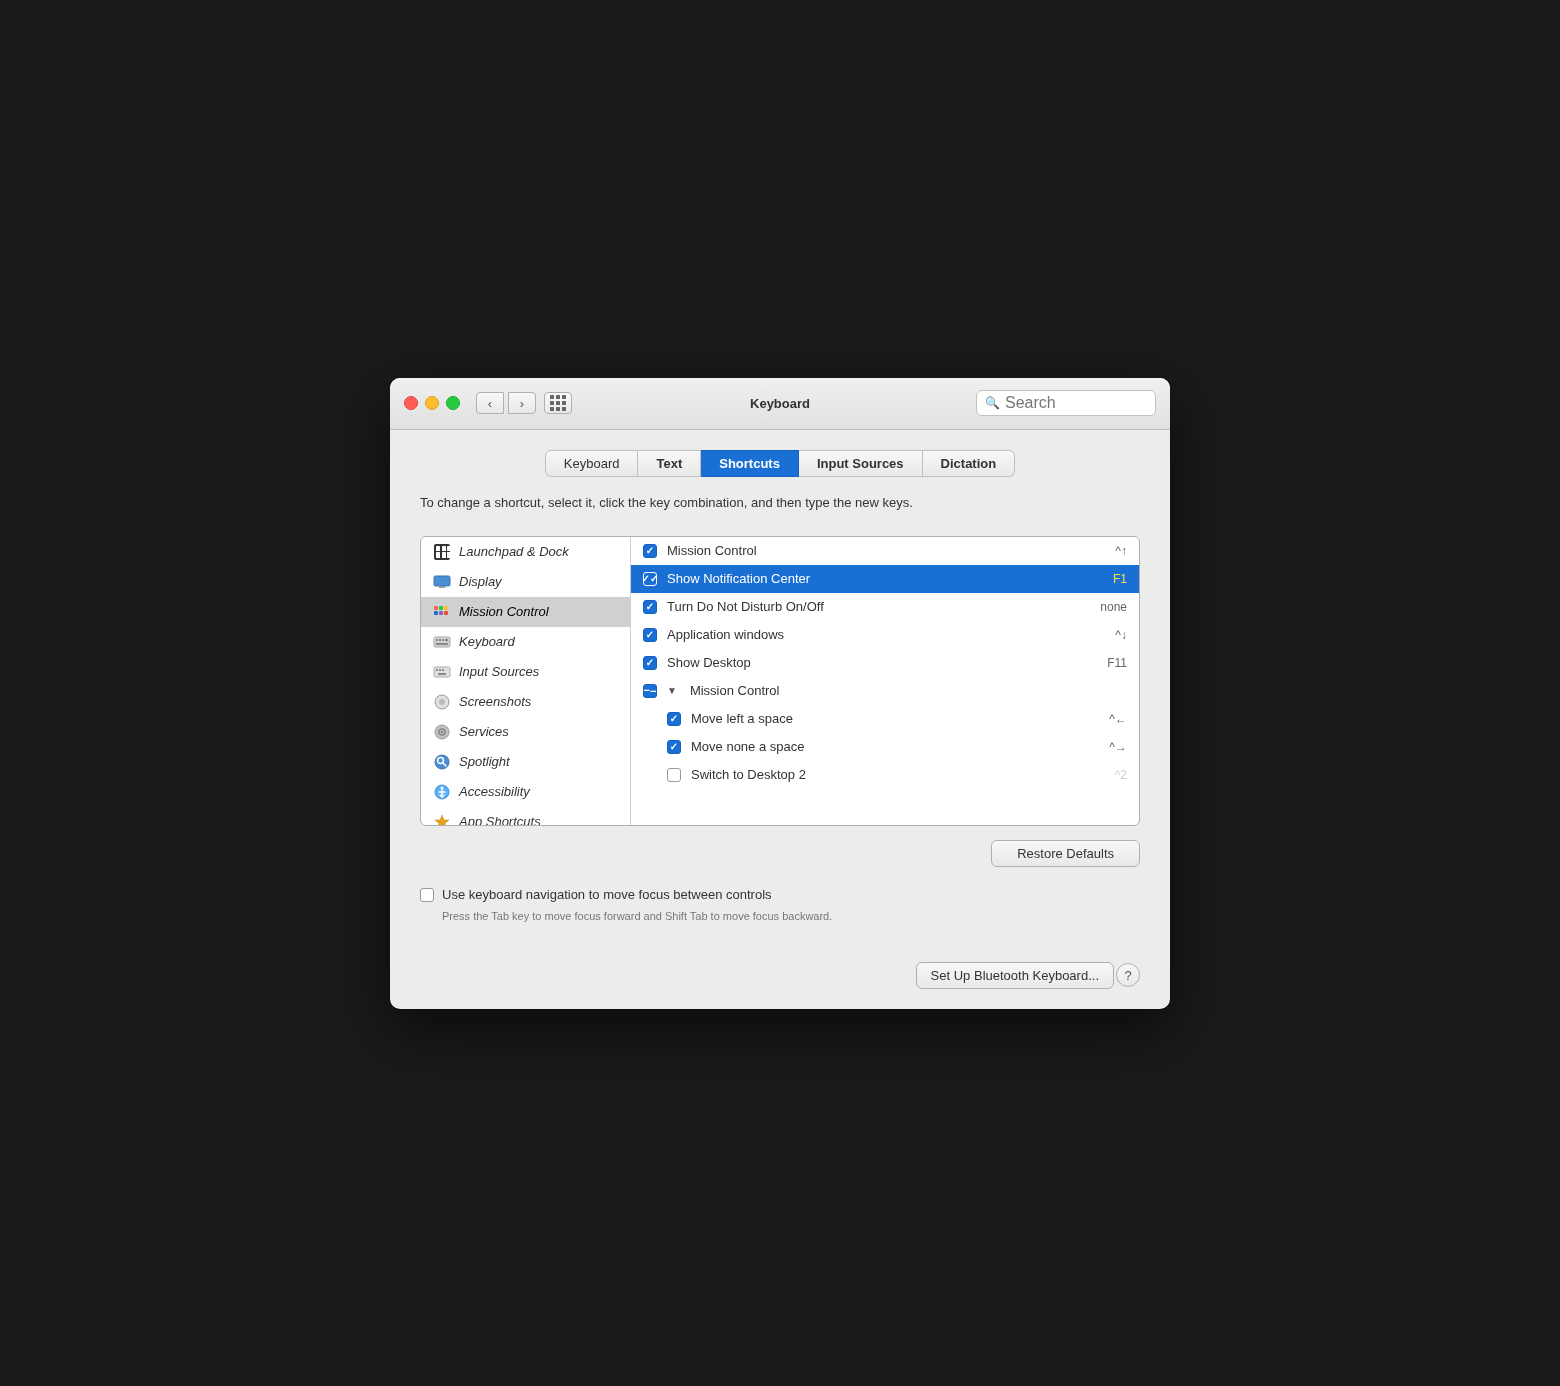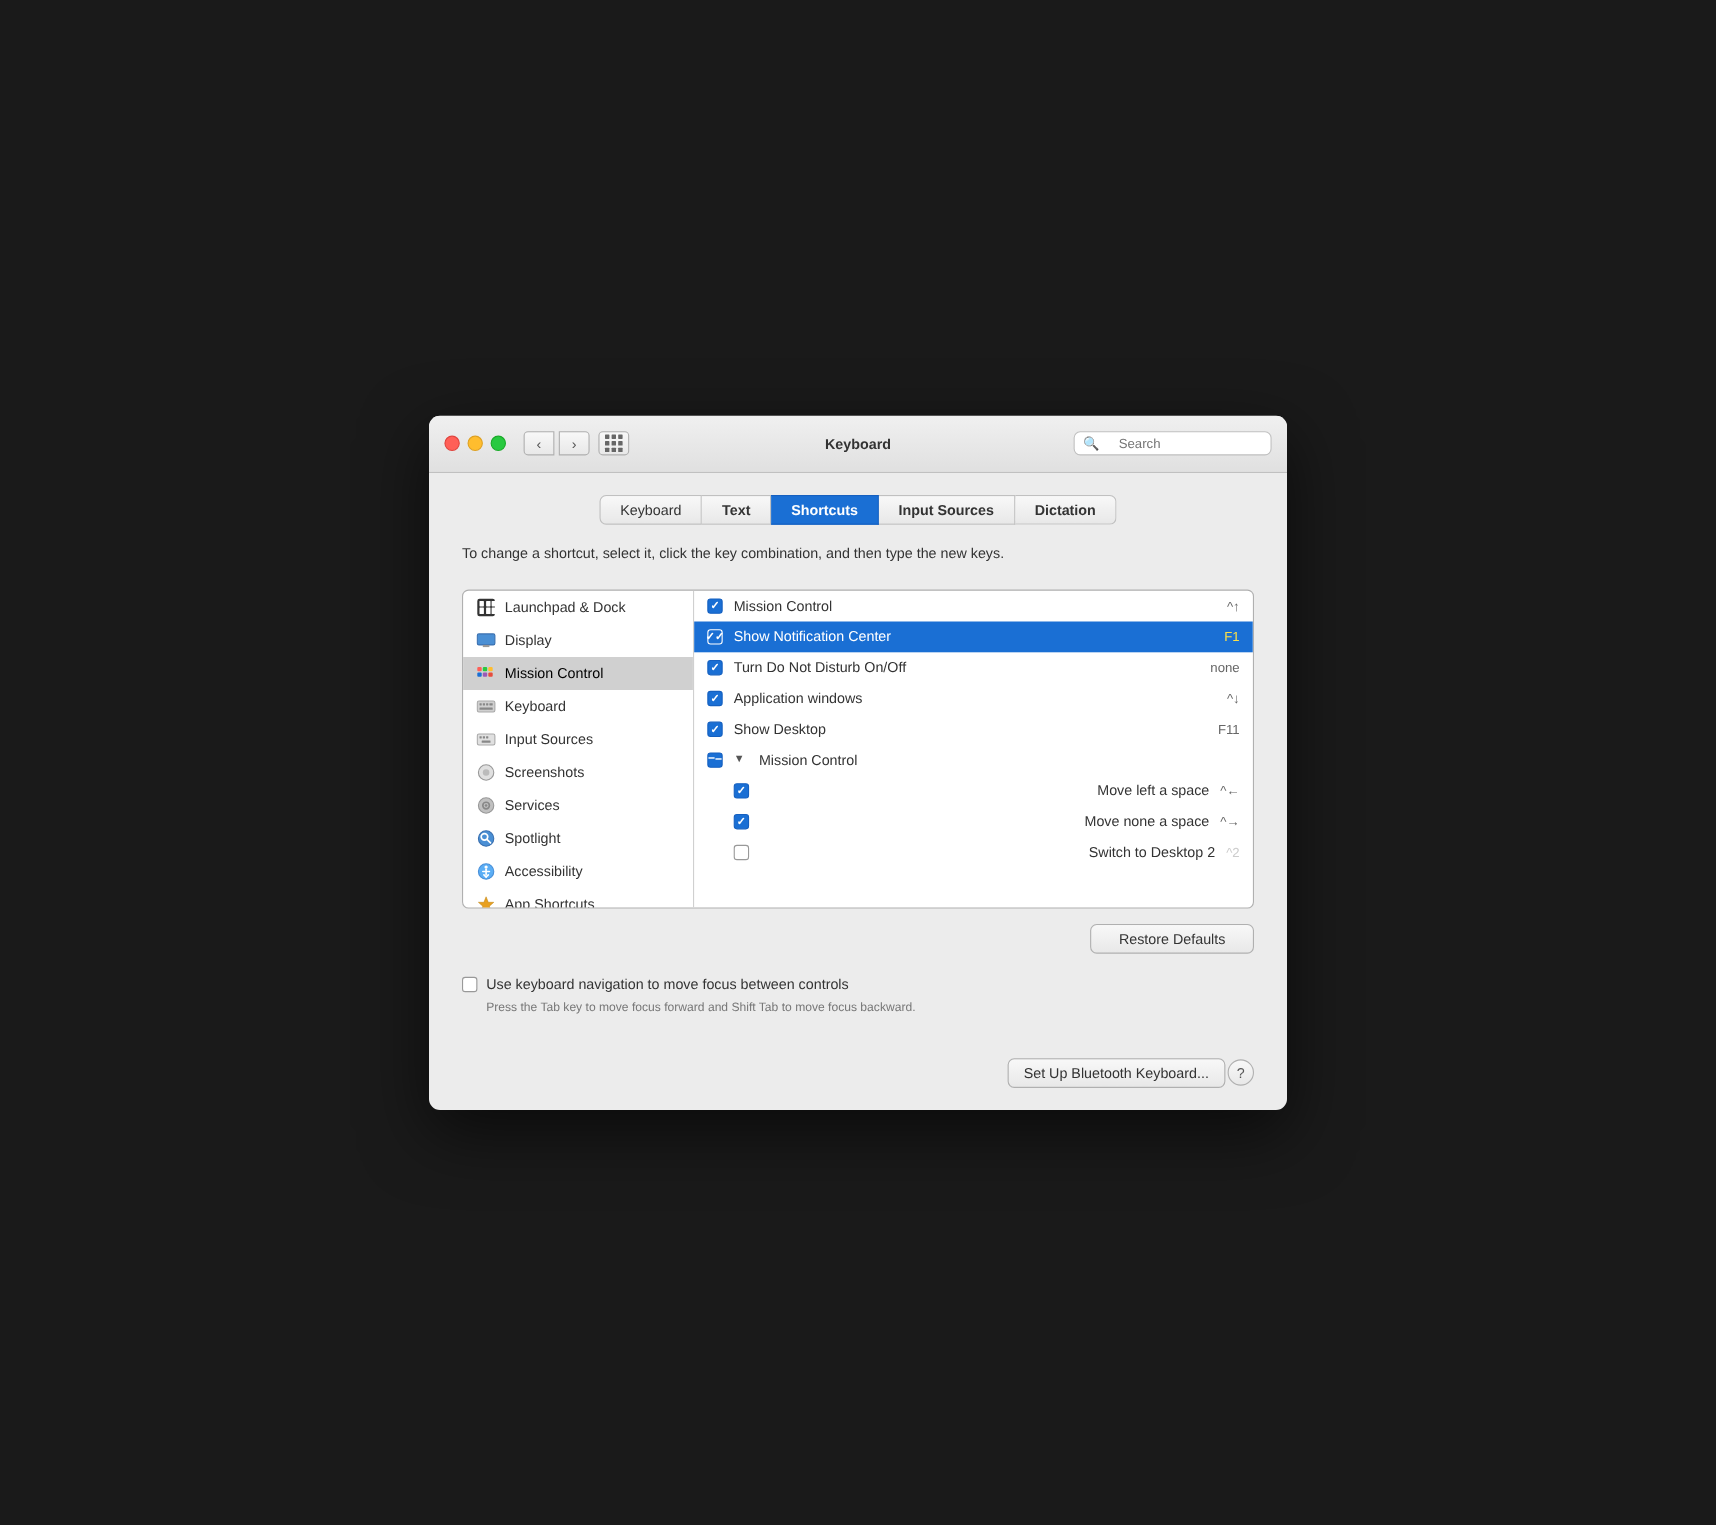--- a/index.html
+++ b/index.html
@@ -103,25 +103,24 @@
       width: 180px;
     }
     .search-icon-svg {
       color: #999;
       font-size: 12px;
       margin-right: 5px;
     }
     .search-input {
       border: none;
       outline: none;
-      font-size: 12px;
+      font-size: 16px;
       color: #999;
       background: transparent;
       width: 100%;
-      margin-left: 12px;
     }
     .content {
       padding: 20px 30px 24px;
     }
     .tabs {
       display: flex;
       justify-content: center;
       margin-bottom: 18px;
     }
     .tab {
@@ -162,20 +161,21 @@
       flex-shrink: 0;
     }
     .sidebar-item {
       display: flex;
       align-items: center;
       padding: 6px 12px;
       font-size: 13px;
       color: #333;
       cursor: pointer;
       gap: 8px;
+      font-style: italic;
     }
     .sidebar-item.active {
       background: #d0d0d0;
       color: #000;
     }
     .sidebar-icon {
       width: 18px;
       height: 18px;
       flex-shrink: 0;
       display: flex;
@@ -199,21 +199,20 @@
     .shortcut-row.selected {
       background: #1a6fd4;
       color: white;
     }
     .shortcut-row.selected .shortcut-key { color: #fde047; }
     .shortcut-row.section-header {
       font-weight: 500;
     }
     .shortcut-row.indented {
       padding-left: 36px;
-      text-align: right;
     }
     .checkbox {
       width: 14px;
       height: 14px;
       border: 1.5px solid #999;
       border-radius: 3px;
       flex-shrink: 0;
       display: flex;
       align-items: center;
       justify-content: center;

